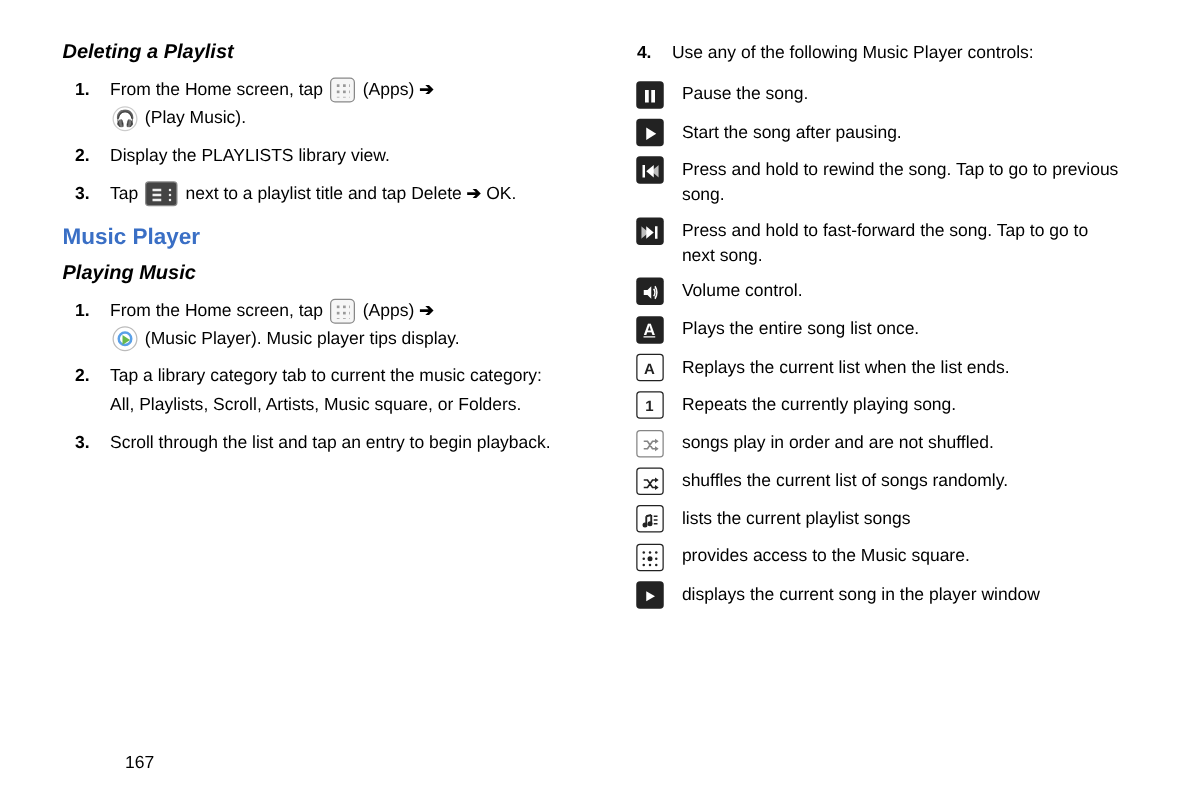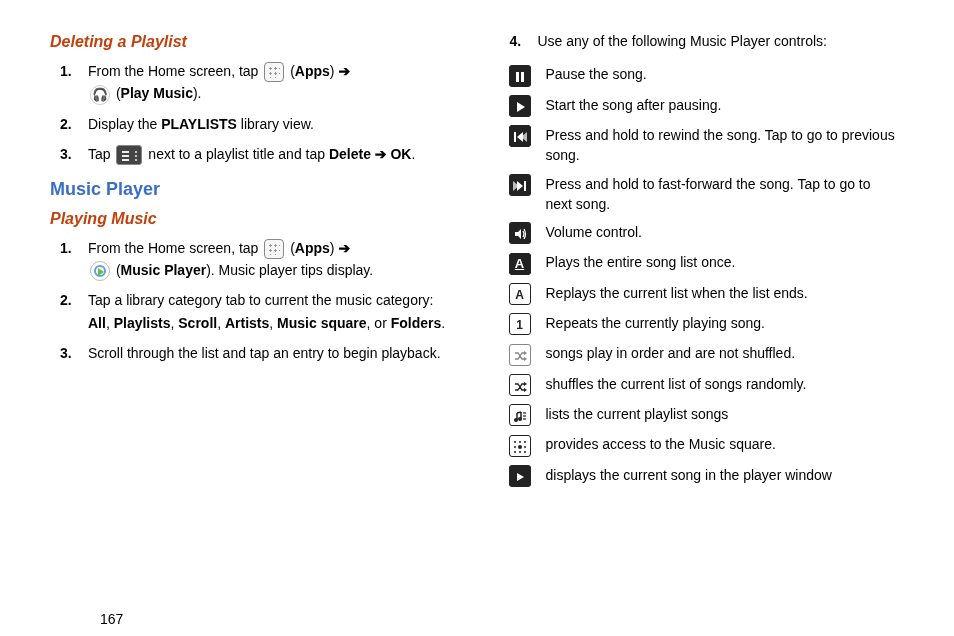--- a/index.html
+++ b/index.html
@@ -15,21 +15,21 @@
       position: relative;
     }
     .columns {
       display: flex;
       gap: 45px;
     }
     .col {
       flex: 1;
     }
     .subheading {
-      color: #c2410c;
+      color: #000000;
       font-style: italic;
       font-weight: bold;
       font-size: 16px;
       margin-bottom: 6px;
     }
     .heading {
       color: #3a6fc5;
       font-family: Verdana, Arial, sans-serif;
       font-weight: bold;
       font-size: 18px;
@@ -95,21 +95,21 @@
     .inline-icon.musicplayer{
       border-radius:50%; background:#fff; border:1px solid #bbb;
     }
     .inline-icon.musicplayer::before{
       content:""; position:absolute; inset:3px; border:2px solid #5aa0e8; border-radius:50%;
     }
     .inline-icon.musicplayer::after{
       content:""; position:absolute; left:7px; top:6px;
       border-left:6px solid #68b94c; border-top:4px solid transparent; border-bottom:4px solid transparent;
     }
-    .bold { font-weight: bold; }
+    .bold { font-weight: normal; }
     .arrow { font-weight: bold; }
     .control-table {
       width: 100%;
       border-collapse: collapse;
       margin-top: 4px;
     }
     .control-table td {
       padding: 4px 6px;
       vertical-align: top;
       font-size: 14px;
@@ -135,21 +135,21 @@
     }
     .ctrl.light {
       background: #fff;
       color: #222;
       border: 1.5px solid #222;
     }
     .ctrl.faded { opacity: 0.55; }
     .ctrl svg { width:14px; height:14px; vertical-align:middle; fill:currentColor; }
     .pagenum {
       position: absolute;
-      bottom: 6px;
+      bottom: 16px;
       left: 100px;
       font-size: 14px;
     }
   </style>
 </head>
 <body>
 
 <div class="columns">
 
   <div class="col">

